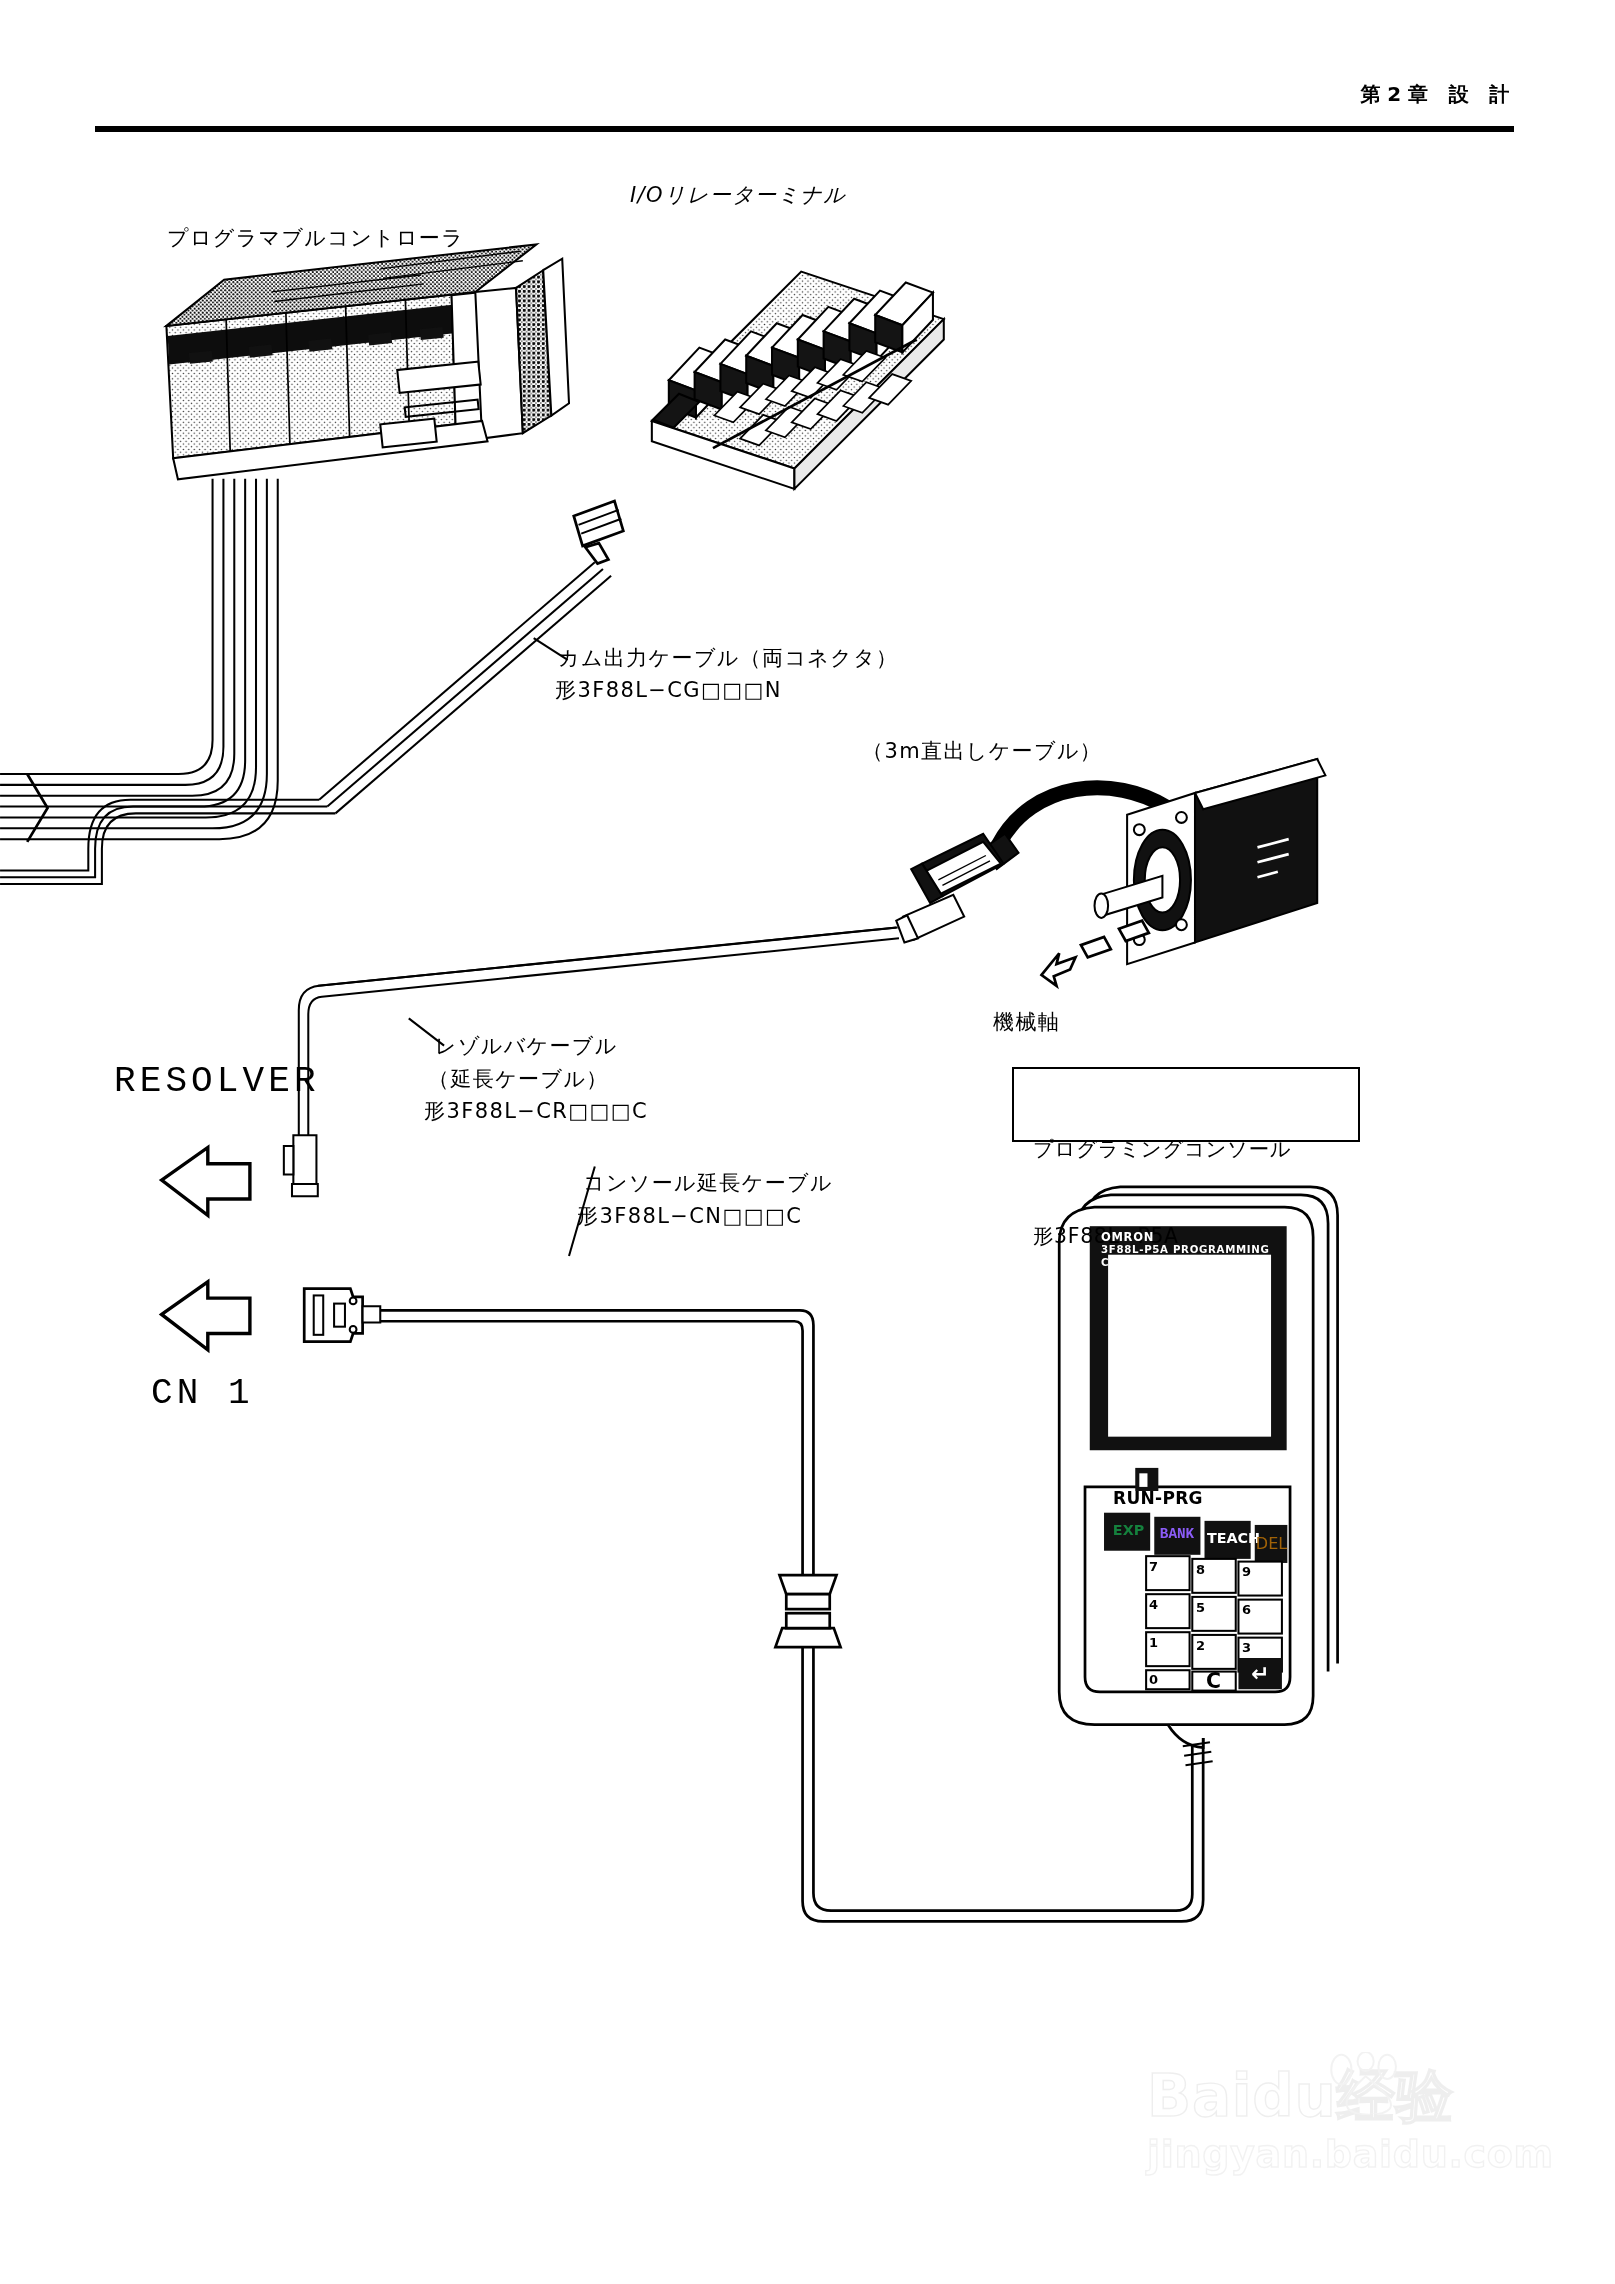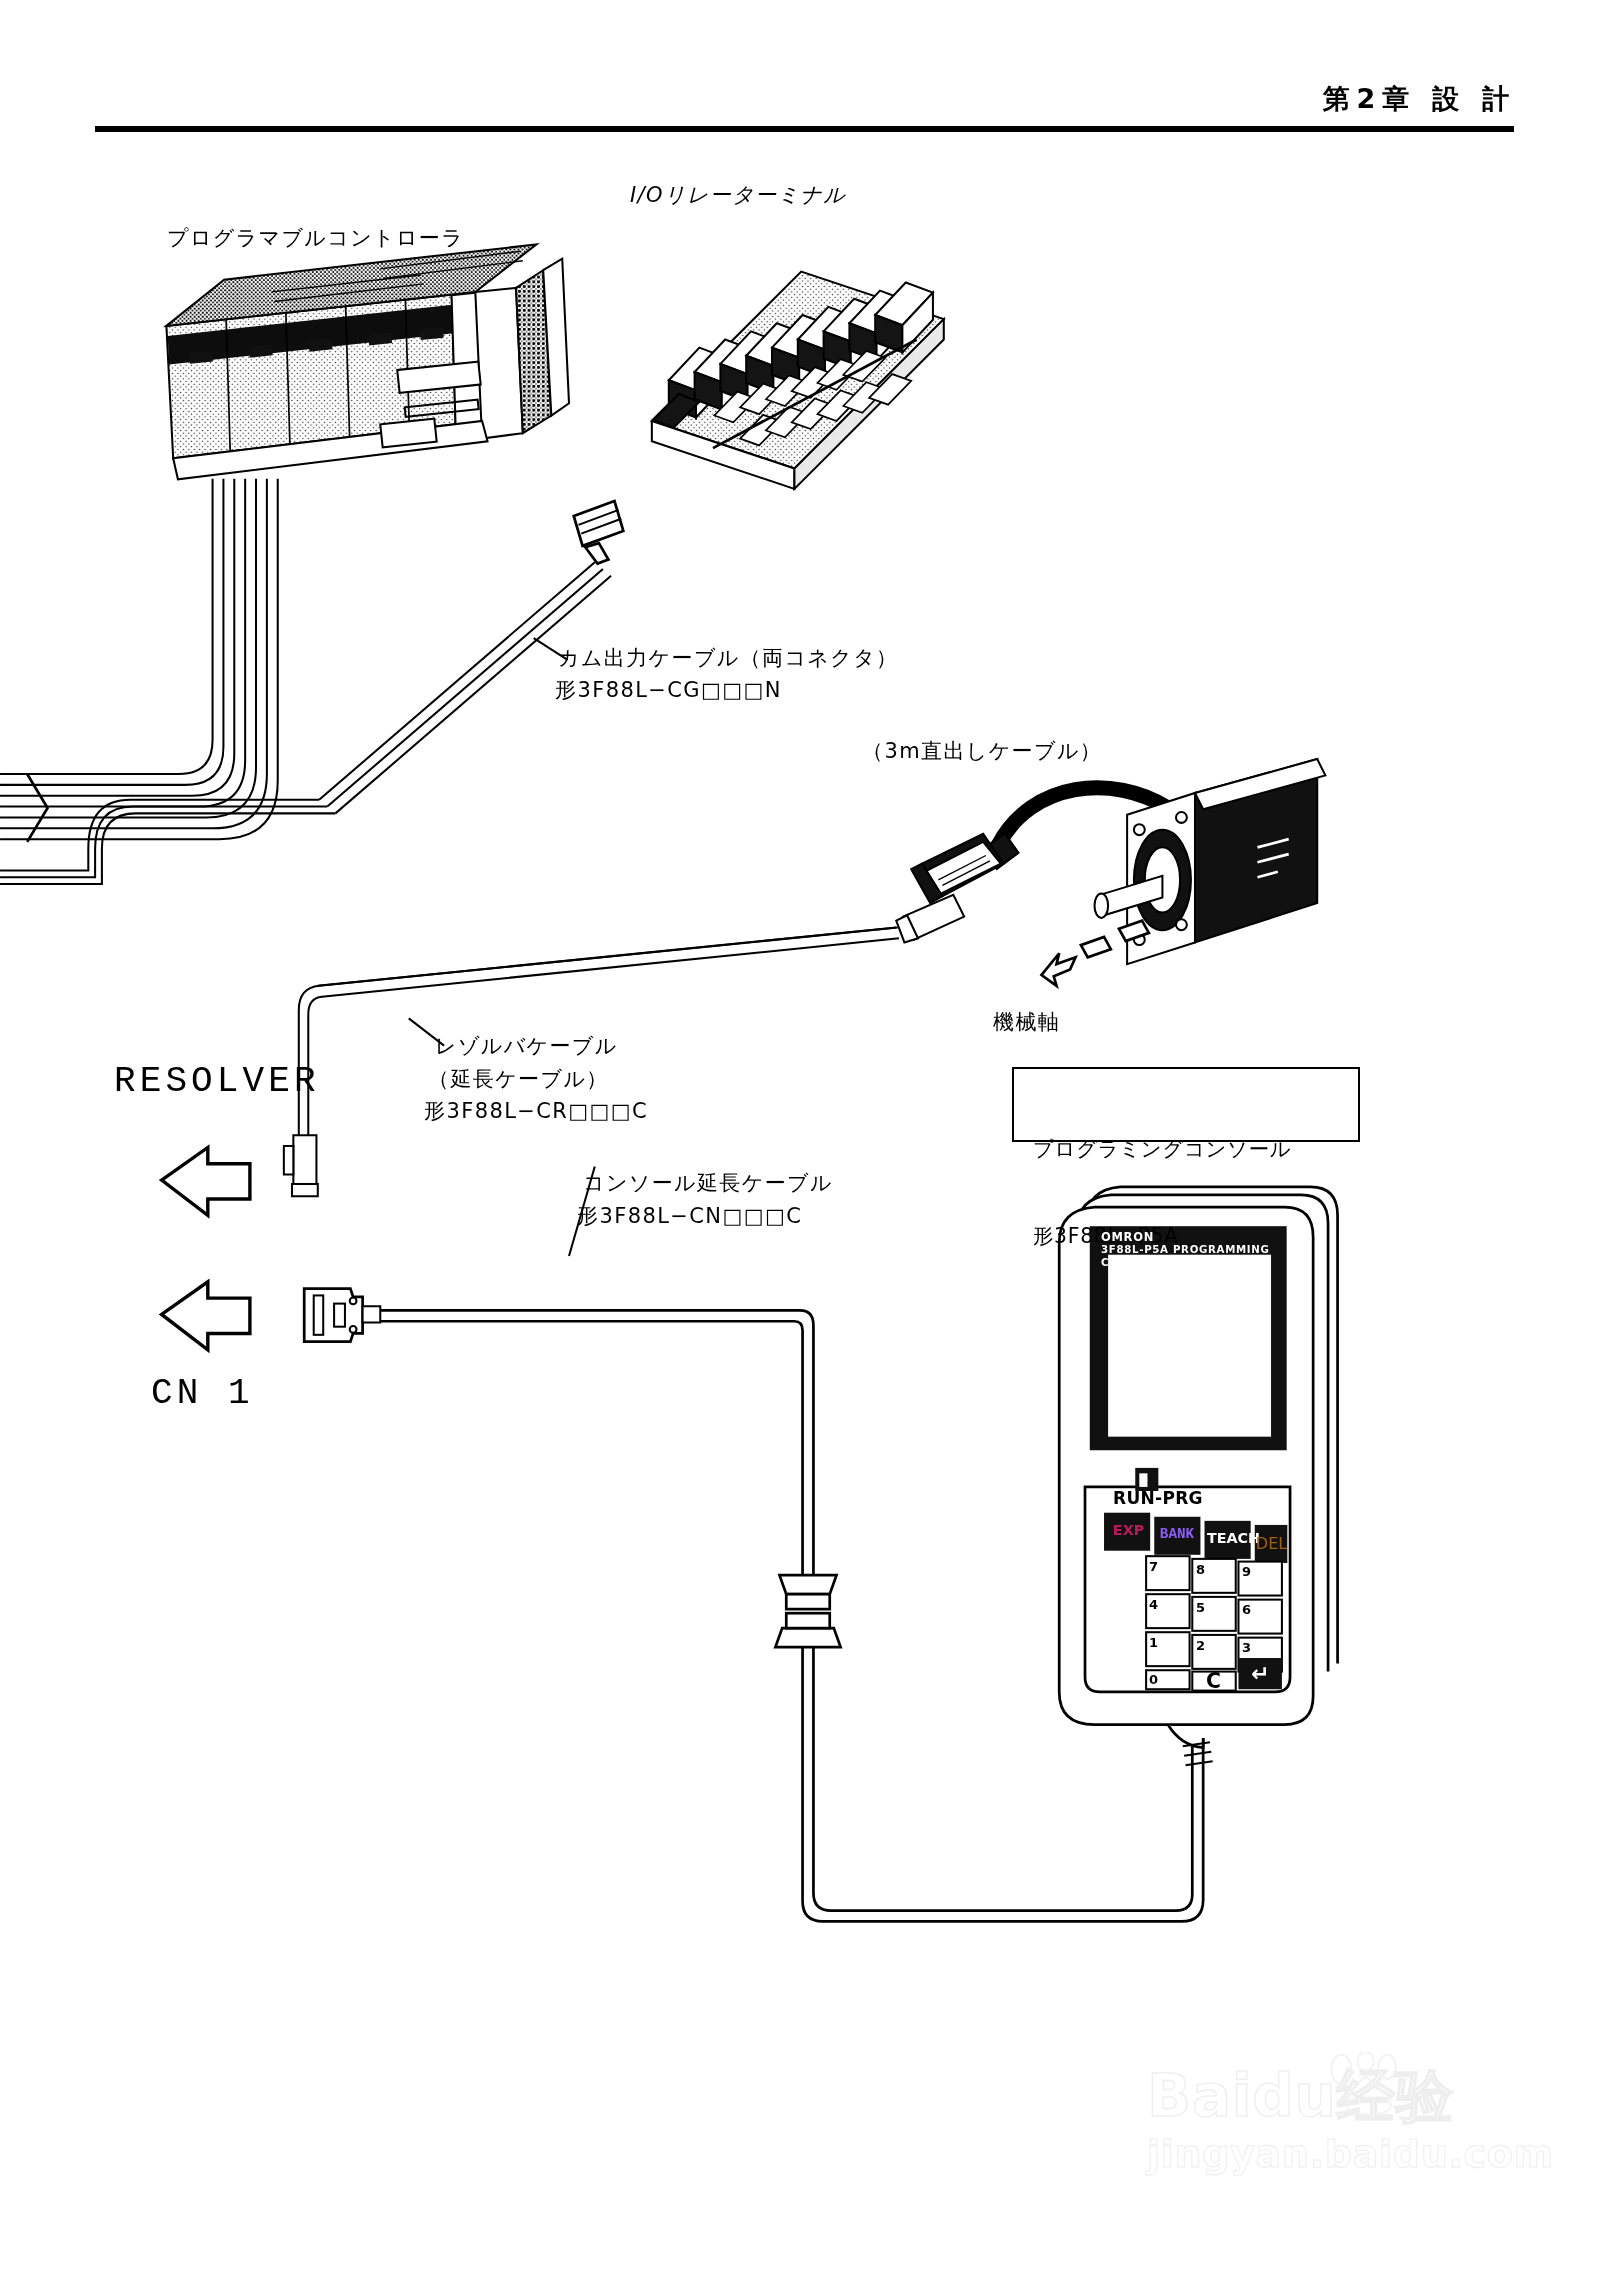--- a/index.html
+++ b/index.html
@@ -13,21 +13,21 @@
     width:1616px;
     height:2284px;
     background:#ffffff;
     overflow:hidden;
   }
   
   #chapter-title{
     position:absolute;
     right:100px;
     top:81px;
-    font-size:27px;
+    font-size:20px;
     letter-spacing:6.8px;
     font-weight:700;
     font-family:"DejaVu Sans","Liberation Sans",sans-serif;
     white-space:nowrap;
   }
   #header-rule{
     position:absolute;
     left:95px;
     top:126px;
     width:1419px;
@@ -475,21 +475,21 @@
     <div>形3F88L−P5A</div>
   </div>
 
   <div style="position:absolute;left:1101px;top:1230px;width:183px;font-family:'DejaVu Sans','Liberation Sans',sans-serif;color:#fff;font-size:11.5px;font-weight:700;letter-spacing:0.7px;line-height:1.25;">
     <div>OMRON</div>
     <div style="font-size:10.2px;">3F88L-P5A   PROGRAMMING CONSOLE</div>
   </div>
 
   <div style="position:absolute;left:1113px;top:1488px;font-family:'DejaVu Sans','Liberation Sans',sans-serif;font-size:17px;font-weight:700;letter-spacing:0.3px;">RUN-PRG</div>
 
-  <div style="position:absolute;left:1111px;top:1522px;width:35px;text-align:center;color:#be185d;font-family:'DejaVu Sans','Liberation Sans',sans-serif;font-size:14.3px;font-weight:700;">EXP</div>
+  <div style="position:absolute;left:1111px;top:1522px;width:35px;text-align:center;color:#15803d;font-family:'DejaVu Sans','Liberation Sans',sans-serif;font-size:14.3px;font-weight:700;">EXP</div>
   <div style="position:absolute;left:1158px;top:1526px;width:38px;text-align:center;color:#8b5cf6;font-family:Liberation Mono, monospace;font-size:14.3px;font-weight:700;">BANK</div>
   <div style="position:absolute;left:1207px;top:1530px;width:41px;text-align:center;color:#fff;font-family:'DejaVu Sans','Liberation Sans',sans-serif;font-size:14.3px;font-weight:700;">TEACH</div>
   <div style="position:absolute;left:1255px;top:1534px;width:33px;text-align:center;color:#a16207;font-family:'DejaVu Sans','Liberation Sans',sans-serif;font-size:16px;font-weight:400;">DEL</div>
 
   <div style="position:absolute;left:1149px;top:1559px;font-family:'DejaVu Sans','Liberation Sans',sans-serif;font-size:13px;font-weight:700;">7</div>
   <div style="position:absolute;left:1196px;top:1562px;font-family:'DejaVu Sans','Liberation Sans',sans-serif;font-size:13px;font-weight:700;">8</div>
   <div style="position:absolute;left:1242px;top:1564px;font-family:'DejaVu Sans','Liberation Sans',sans-serif;font-size:13px;font-weight:700;">9</div>
   <div style="position:absolute;left:1149px;top:1597px;font-family:'DejaVu Sans','Liberation Sans',sans-serif;font-size:13px;font-weight:700;">4</div>
   <div style="position:absolute;left:1196px;top:1600px;font-family:'DejaVu Sans','Liberation Sans',sans-serif;font-size:13px;font-weight:700;">5</div>
   <div style="position:absolute;left:1242px;top:1602px;font-family:'DejaVu Sans','Liberation Sans',sans-serif;font-size:13px;font-weight:700;">6</div>

